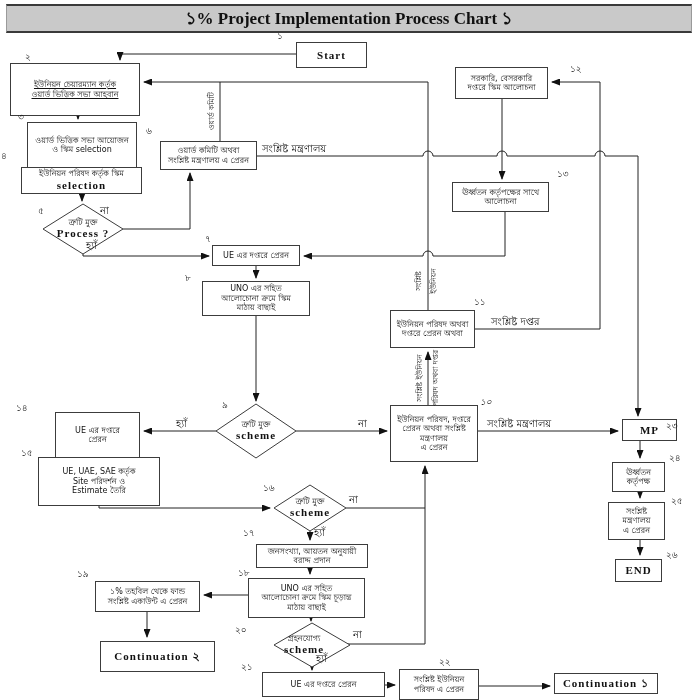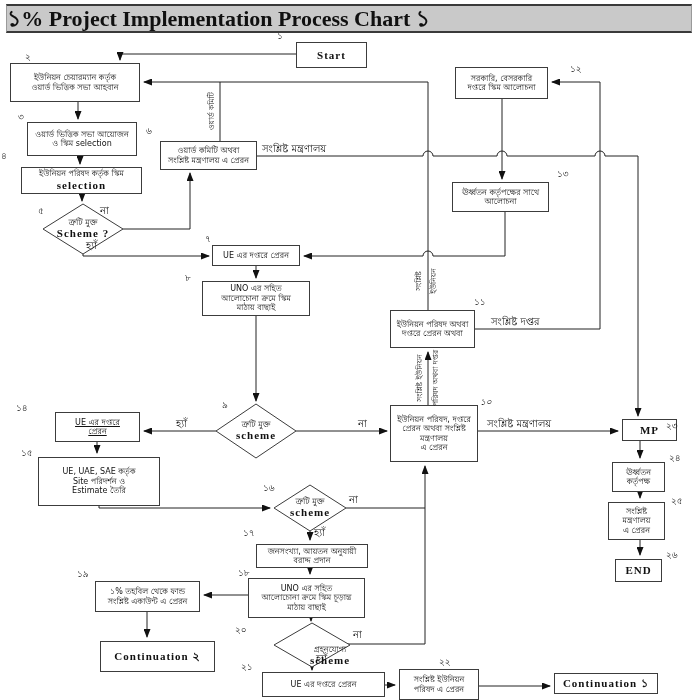--- a/index.html
+++ b/index.html
@@ -1,20 +1,20 @@
 <!DOCTYPE html>
 <html><head>
 <meta charset="utf-8">
 <style>
   html,body{margin:0;padding:0;background:#fff;width:700px;height:700px;overflow:hidden;
     font-family:"DejaVu Sans",sans-serif;color:#111}
   .chart{position:relative;width:700px;height:700px;background:#fff}
   .titlebar{position:absolute;left:6px;top:4px;width:684px;height:25px;background:#c9c9c9;
     border-top:2px solid #3a3a3a;border-bottom:2px solid #3a3a3a;border-left:1px solid #9a9a9a;border-right:1px solid #9a9a9a;
-    text-align:left;font-family:"Liberation Serif",serif;font-weight:bold;font-size:22px;line-height:25px;color:#101010}
+    text-align:center;font-family:"Liberation Serif",serif;font-weight:bold;font-size:17px;line-height:25px;color:#101010}
   svg.edges{position:absolute;left:0;top:0}
   .node{position:absolute;background:#fff;border:1px solid #3c3c3c;display:flex;flex-direction:column;
     align-items:center;justify-content:center;text-align:center;box-sizing:border-box}
   .node.diamond{background:transparent;border:none}
   .node .line{display:block;font-size:8px;line-height:9.5px;white-space:nowrap}
   .node .line.latin{font-family:"Liberation Serif",serif;font-weight:bold;font-size:11px;line-height:13px;letter-spacing:1px}
   .num{position:absolute;font-size:9px;line-height:10px;white-space:nowrap}
   .elabel{position:absolute;font-size:10px;line-height:9px;white-space:nowrap}
   .rlabel{position:absolute;font-size:7.5px;line-height:8px;white-space:nowrap;
     transform:translate(-50%,-50%) rotate(-90deg)}
@@ -71,25 +71,25 @@
       <polygon points="216,431 256,404 296,431 256,458"></polygon>
       <polygon points="274,508 310,485 346,508 310,531"></polygon>
       <polygon points="274,645 312,623 350,645 312,667"></polygon>
     </g>
   </svg>
 
   <div id="nodes-layer">
       <div class="node" style="left: 296px; top: 42px; width: 71px; height: 26px;">
         <span class="line latin">Start</span>
       </div>
-      <div class="node" style="left: 10px; top: 63px; width: 130px; height: 39px;">
+      <div class="node" style="left: 10px; top: 63px; width: 130px; height: 53px; text-decoration: underline;">
         <span class="line">ইউনিয়ন চেয়ারম্যান  কর্তৃক</span>
         <span class="line">ওয়ার্ড ভিত্তিক সভা আহবান</span>
       </div>
-      <div class="node" style="left: 27px; top: 122px; width: 110px; height: 34px;">
+      <div class="node" style="left: 27px; top: 122px; width: 110px; height: 46px;">
         <span class="line">ওয়ার্ড ভিত্তিক সভা আয়োজন</span>
         <span class="line">ও স্কিম selection</span>
       </div>
       <div class="node" style="left: 21px; top: 167px; width: 121px; height: 27px;">
         <span class="line">ইউনিয়ন পরিষদ  কর্তৃক স্কিম</span>
         <span class="line latin">selection</span>
       </div>
       <div class="node" style="left: 160px; top: 141px; width: 97px; height: 29px;">
         <span class="line">ওয়ার্ড কমিটি অথবা</span>
         <span class="line">সংশ্লিষ্ট মন্ত্রণালয় এ প্রেরন</span>
@@ -113,21 +113,21 @@
         <span class="line">দপ্তরে প্রেরন অথবা</span>
       </div>
       <div class="node" style="left: 455px; top: 67px; width: 93px; height: 32px;">
         <span class="line">সরকারি, বেসরকারি</span>
         <span class="line">দপ্তরে  স্কিম আলোচনা</span>
       </div>
       <div class="node" style="left: 452px; top: 182px; width: 97px; height: 30px;">
         <span class="line">ঊর্ধ্বতন কর্তৃপক্ষের সাথে</span>
         <span class="line">আলোচনা</span>
       </div>
-      <div class="node" style="left: 55px; top: 412px; width: 85px; height: 30px; text-decoration: underline;">
+      <div class="node" style="left: 55px; top: 412px; width: 85px; height: 46px;">
         <span class="line">UE এর দপ্তরে</span>
         <span class="line">প্রেরন</span>
       </div>
       <div class="node" style="left: 38px; top: 457px; width: 122px; height: 49px;">
         <span class="line">UE, UAE, SAE  কর্তৃক</span>
         <span class="line">Site পরিদর্শন ও</span>
         <span class="line">Estimate তৈরি</span>
       </div>
       <div class="node" style="left: 256px; top: 544px; width: 112px; height: 24px;">
         <span class="line">জনসংখ্যা, আয়তন অনুযায়ী</span>
@@ -165,31 +165,31 @@
       <div class="node" style="left: 608px; top: 502px; width: 57px; height: 38px;">
         <span class="line">সংশ্লিষ্ট</span>
         <span class="line">মন্ত্রণালয়</span>
         <span class="line">এ প্রেরন</span>
       </div>
       <div class="node" style="left: 615px; top: 559px; width: 47px; height: 23px;">
         <span class="line latin">END</span>
       </div>
       <div class="node diamond" style="left: 43px; top: 204px; width: 80px; height: 50px;">
         <span class="line">ত্রুটি মুক্ত</span>
-        <span class="line latin">Scheme ?</span>
+        <span class="line latin">Process ?</span>
       </div>
       <div class="node diamond" style="left: 216px; top: 404px; width: 80px; height: 54px;">
         <span class="line">ত্রুটি মুক্ত</span>
         <span class="line latin">scheme</span>
       </div>
       <div class="node diamond" style="left: 274px; top: 485px; width: 72px; height: 46px;">
         <span class="line">ত্রুটি মুক্ত</span>
         <span class="line latin">scheme</span>
       </div>
-      <div class="node diamond" style="left: 292px; top: 623px; width: 76px; height: 44px; justify-content: flex-end;">
+      <div class="node diamond" style="left: 266px; top: 623px; width: 76px; height: 44px;">
         <span class="line">গ্রহনযোগ্য</span>
         <span class="line latin">scheme</span>
       </div>
       <div class="num" style="left: 277px; top: 31px;">১</div>
       <div class="num" style="left: 25px; top: 52px;">২</div>
       <div class="num" style="left: 18px; top: 112px;">৩</div>
       <div class="num" style="left: 1px; top: 151px;">৪</div>
       <div class="num" style="left: 38px; top: 206px;">৫</div>
       <div class="num" style="left: 146px; top: 126px;">৬</div>
       <div class="num" style="left: 205px; top: 234px;">৭</div>

